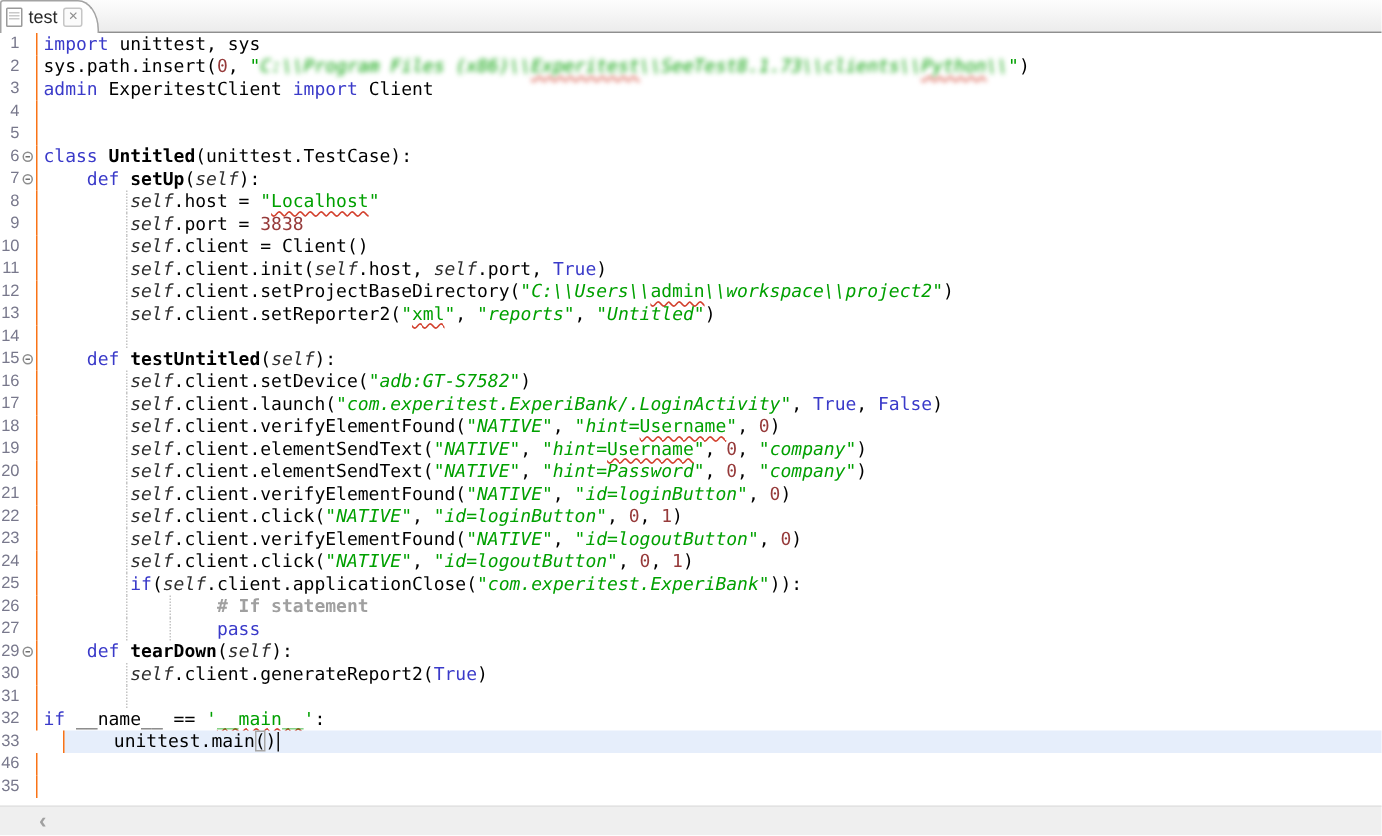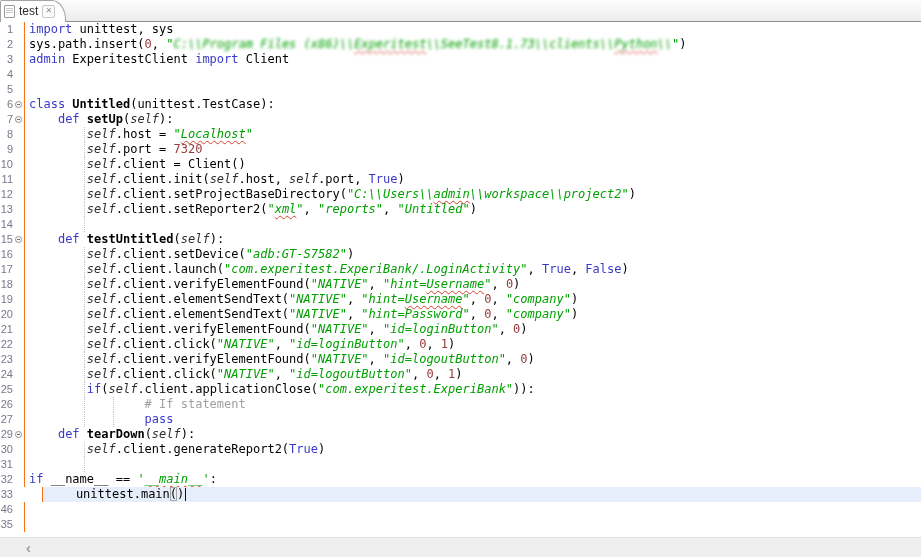--- a/index.html
+++ b/index.html
@@ -37,24 +37,24 @@
   .foldicon::after{content:"";position:absolute;left:1px;right:1px;top:2px;
         border-top:1px solid #6f6f6f;}
   .code{flex:1;position:relative;padding-left:4px;border-left:1px solid #f97316;}
   .row.cur .code{background:var(--hl);margin-left:18px;}
   .guide{position:absolute;top:0;bottom:0;width:0;border-left:1px dotted var(--guide);}
   .t-pl{color:#000;}
   .t-kw{color:var(--kw);}
   .t-nm{color:#000;font-weight:bold;}
   .t-se{color:var(--self);font-style:italic;}
   .t-st{color:var(--str);font-style:italic;}
-  .t-sq{color:var(--str);font-style:italic;
+  .t-sq{color:var(--str);
         text-decoration:underline wavy var(--squiggle) 1px;text-underline-offset:2px;}
   .t-nu{color:var(--num);}
-  .t-cm{color:var(--comment);}
+  .t-cm{color:var(--comment);font-weight:bold;}
   .t-bl{color:var(--str);font-style:italic;filter:blur(1.6px);}
   .t-bq{color:var(--str);font-style:italic;filter:blur(1.6px);
         text-decoration:underline wavy var(--squiggle) 1px;text-underline-offset:2px;}
   .t-br{outline:1px solid #a5a5a5;outline-offset:-1px;}
   .t-cu{display:inline-block;width:0;height:13px;border-left:1.5px solid #111;
         vertical-align:text-bottom;margin-left:1px;}
 
   
   #vscroll{position:absolute;top:22px;right:0;width:14px;bottom:20px;
         background:#fafafa;border-left:1px solid #e3e3e3;box-sizing:border-box;}
@@ -83,21 +83,21 @@
   <div id="editor">
     <div id="code-lines">
         <div class="row"><span class="gut"><span class="lnum">1</span><span class="foldcol"></span></span><span class="code"><span class="t-kw">import</span><span class="t-pl"> unittest, sys</span></span></div>
         <div class="row"><span class="gut"><span class="lnum">2</span><span class="foldcol"></span></span><span class="code"><span class="t-pl">sys.path.insert(</span><span class="t-nu">0</span><span class="t-pl">, </span><span class="t-st">"</span><span class="t-bl">C:\\Program Files (x86)\\</span><span class="t-bq">Experitest</span><span class="t-bl">\\SeeTest8.1.73\\clients\\</span><span class="t-bq">Python</span><span class="t-bl">\\</span><span class="t-st">"</span><span class="t-pl">)</span></span></div>
         <div class="row"><span class="gut"><span class="lnum">3</span><span class="foldcol"></span></span><span class="code"><span class="t-kw">admin</span><span class="t-pl"> ExperitestClient </span><span class="t-kw">import</span><span class="t-pl"> Client</span></span></div>
         <div class="row"><span class="gut"><span class="lnum">4</span><span class="foldcol"></span></span><span class="code"></span></div>
         <div class="row"><span class="gut"><span class="lnum">5</span><span class="foldcol"></span></span><span class="code"></span></div>
         <div class="row"><span class="gut"><span class="lnum">6</span><span class="foldcol"><span class="foldicon"></span></span></span><span class="code"><span class="t-kw">class</span><span class="t-pl"> </span><span class="t-nm">Untitled</span><span class="t-pl">(unittest.TestCase):</span></span></div>
         <div class="row"><span class="gut"><span class="lnum">7</span><span class="foldcol"><span class="foldicon"></span></span></span><span class="code"><span class="t-pl">    </span><span class="t-kw">def</span><span class="t-pl"> </span><span class="t-nm">setUp</span><span class="t-pl">(</span><span class="t-se">self</span><span class="t-pl">):</span></span></div>
         <div class="row"><span class="gut"><span class="lnum">8</span><span class="foldcol"></span></span><span class="code"><i class="guide" style="left: 58.8128px;"></i><span class="t-pl">        </span><span class="t-se">self</span><span class="t-pl">.host = </span><span class="t-st">"</span><span class="t-sq">Localhost</span><span class="t-st">"</span></span></div>
-        <div class="row"><span class="gut"><span class="lnum">9</span><span class="foldcol"></span></span><span class="code"><i class="guide" style="left: 58.8128px;"></i><span class="t-pl">        </span><span class="t-se">self</span><span class="t-pl">.port = </span><span class="t-nu">7320</span></span></div>
+        <div class="row"><span class="gut"><span class="lnum">9</span><span class="foldcol"></span></span><span class="code"><i class="guide" style="left: 58.8128px;"></i><span class="t-pl">        </span><span class="t-se">self</span><span class="t-pl">.port = </span><span class="t-nu">3838</span></span></div>
         <div class="row"><span class="gut"><span class="lnum">10</span><span class="foldcol"></span></span><span class="code"><i class="guide" style="left: 58.8128px;"></i><span class="t-pl">        </span><span class="t-se">self</span><span class="t-pl">.client = Client()</span></span></div>
         <div class="row"><span class="gut"><span class="lnum">11</span><span class="foldcol"></span></span><span class="code"><i class="guide" style="left: 58.8128px;"></i><span class="t-pl">        </span><span class="t-se">self</span><span class="t-pl">.client.init(</span><span class="t-se">self</span><span class="t-pl">.host, </span><span class="t-se">self</span><span class="t-pl">.port, </span><span class="t-kw">True</span><span class="t-pl">)</span></span></div>
         <div class="row"><span class="gut"><span class="lnum">12</span><span class="foldcol"></span></span><span class="code"><i class="guide" style="left: 58.8128px;"></i><span class="t-pl">        </span><span class="t-se">self</span><span class="t-pl">.client.setProjectBaseDirectory(</span><span class="t-st">"C:\\Users\\</span><span class="t-sq">admin</span><span class="t-st">\\workspace\\project2"</span><span class="t-pl">)</span></span></div>
         <div class="row"><span class="gut"><span class="lnum">13</span><span class="foldcol"></span></span><span class="code"><i class="guide" style="left: 58.8128px;"></i><span class="t-pl">        </span><span class="t-se">self</span><span class="t-pl">.client.setReporter2(</span><span class="t-st">"</span><span class="t-sq">xml</span><span class="t-st">"</span><span class="t-pl">, </span><span class="t-st">"reports"</span><span class="t-pl">, </span><span class="t-st">"Untitled"</span><span class="t-pl">)</span></span></div>
         <div class="row"><span class="gut"><span class="lnum">14</span><span class="foldcol"></span></span><span class="code"><i class="guide" style="left: 58.8128px;"></i></span></div>
         <div class="row"><span class="gut"><span class="lnum">15</span><span class="foldcol"><span class="foldicon"></span></span></span><span class="code"><span class="t-pl">    </span><span class="t-kw">def</span><span class="t-pl"> </span><span class="t-nm">testUntitled</span><span class="t-pl">(</span><span class="t-se">self</span><span class="t-pl">):</span></span></div>
         <div class="row"><span class="gut"><span class="lnum">16</span><span class="foldcol"></span></span><span class="code"><i class="guide" style="left: 58.8128px;"></i><span class="t-pl">        </span><span class="t-se">self</span><span class="t-pl">.client.setDevice(</span><span class="t-st">"adb:GT-S7582"</span><span class="t-pl">)</span></span></div>
         <div class="row"><span class="gut"><span class="lnum">17</span><span class="foldcol"></span></span><span class="code"><i class="guide" style="left: 58.8128px;"></i><span class="t-pl">        </span><span class="t-se">self</span><span class="t-pl">.client.launch(</span><span class="t-st">"com.experitest.ExperiBank/.LoginActivity"</span><span class="t-pl">, </span><span class="t-kw">True</span><span class="t-pl">, </span><span class="t-kw">False</span><span class="t-pl">)</span></span></div>
         <div class="row"><span class="gut"><span class="lnum">18</span><span class="foldcol"></span></span><span class="code"><i class="guide" style="left: 58.8128px;"></i><span class="t-pl">        </span><span class="t-se">self</span><span class="t-pl">.client.verifyElementFound(</span><span class="t-st">"NATIVE"</span><span class="t-pl">, </span><span class="t-st">"hint=</span><span class="t-sq">Username</span><span class="t-st">"</span><span class="t-pl">, </span><span class="t-nu">0</span><span class="t-pl">)</span></span></div>
         <div class="row"><span class="gut"><span class="lnum">19</span><span class="foldcol"></span></span><span class="code"><i class="guide" style="left: 58.8128px;"></i><span class="t-pl">        </span><span class="t-se">self</span><span class="t-pl">.client.elementSendText(</span><span class="t-st">"NATIVE"</span><span class="t-pl">, </span><span class="t-st">"hint=</span><span class="t-sq">Username</span><span class="t-st">"</span><span class="t-pl">, </span><span class="t-nu">0</span><span class="t-pl">, </span><span class="t-st">"company"</span><span class="t-pl">)</span></span></div>

